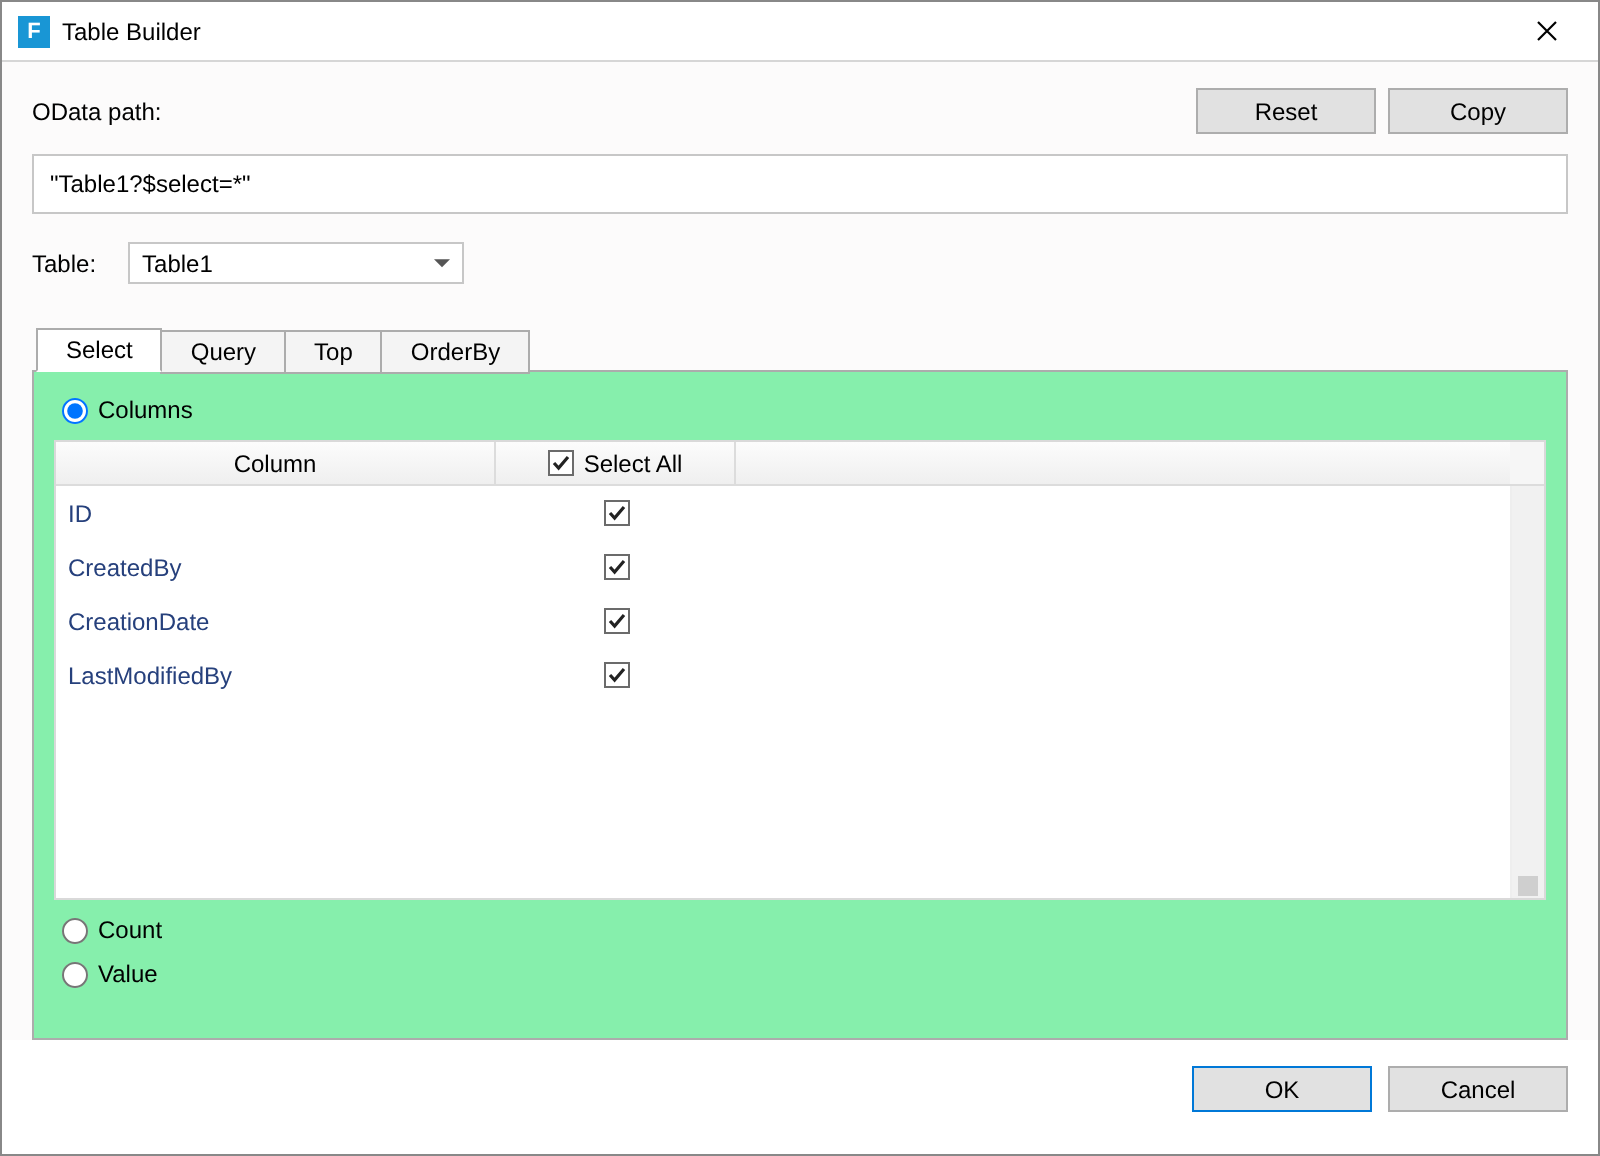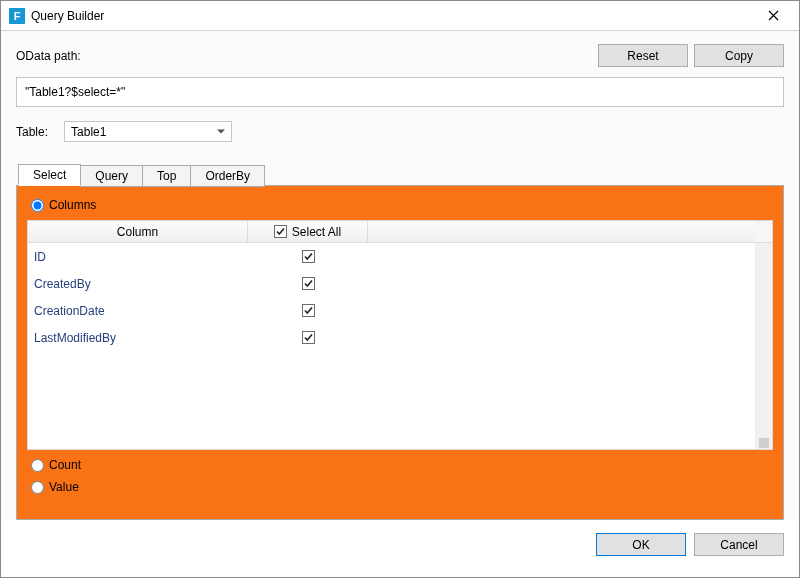--- a/index.html
+++ b/index.html
@@ -123,21 +123,21 @@
     background: #fff;
     border-bottom: 1px solid #fff;
     z-index: 2;
   }
   .tab:not(.active) {
     background: #f4f4f4;
     top: 1px;
   }
   .tab-panel {
     border: 1px solid #acacac;
-    background: #f97316;
+    background: #86efac;
     padding: 10px 10px 10px 10px;
     height: 335px;
   }
   .radio-row {
     display: flex;
     align-items: center;
     gap: 5px;
     margin: 2px 0 8px 4px;
   }
   .radio-row input[type=radio] { margin: 0; }
@@ -217,21 +217,21 @@
   .btn.primary {
     background: #e1e1e1;
     border: 1.5px solid #0078d7;
   }
 </style>
 </head>
 <body>
 
 <div class="titlebar">
   <div class="app-icon">F</div>
-  <div class="title">Query Builder</div>
+  <div class="title">Table Builder</div>
   <button class="close">
     <svg width="11" height="11" viewBox="0 0 11 11">
         <path d="M1 1 L10 10 M10 1 L1 10" stroke="#000" stroke-width="1.1" fill="none"></path>
       </svg>
   </button>
 </div>
 
 <div class="content">
   <div class="path-row">
     <span class="label">OData path:</span>

